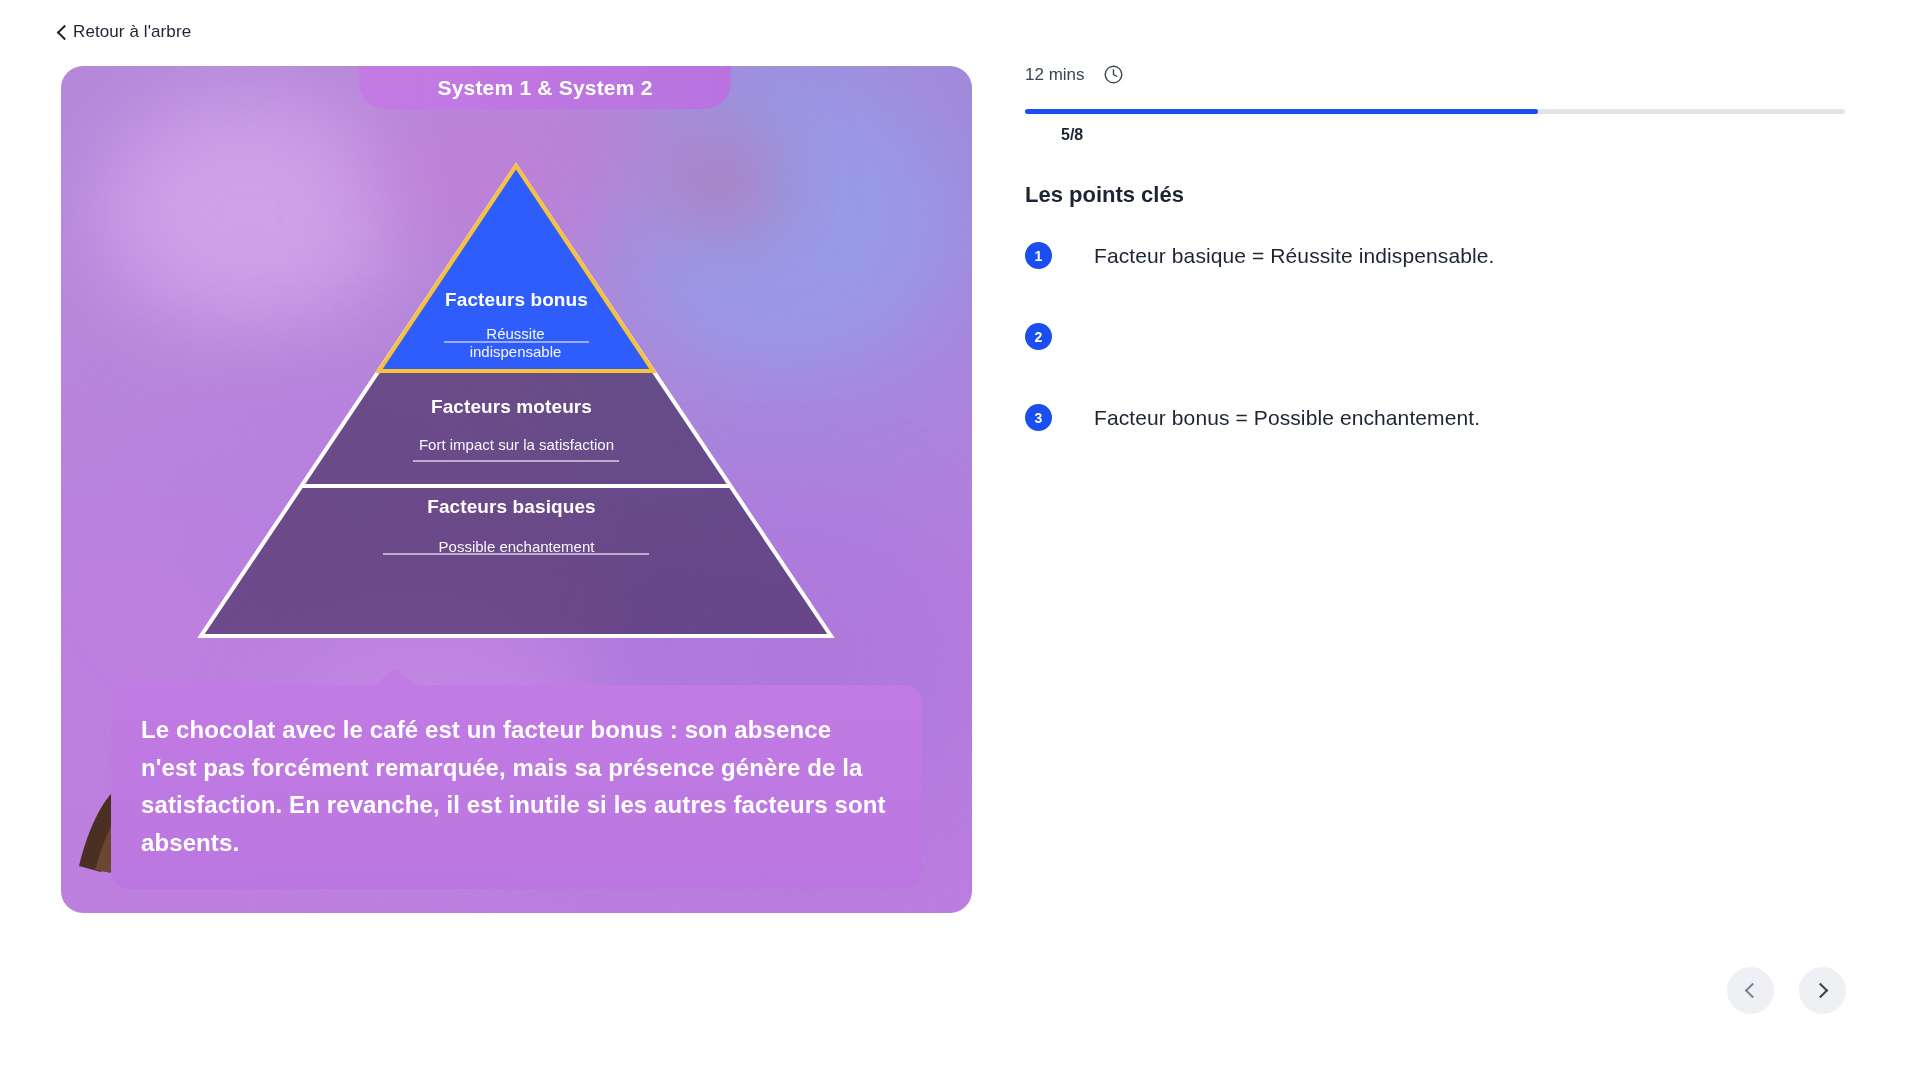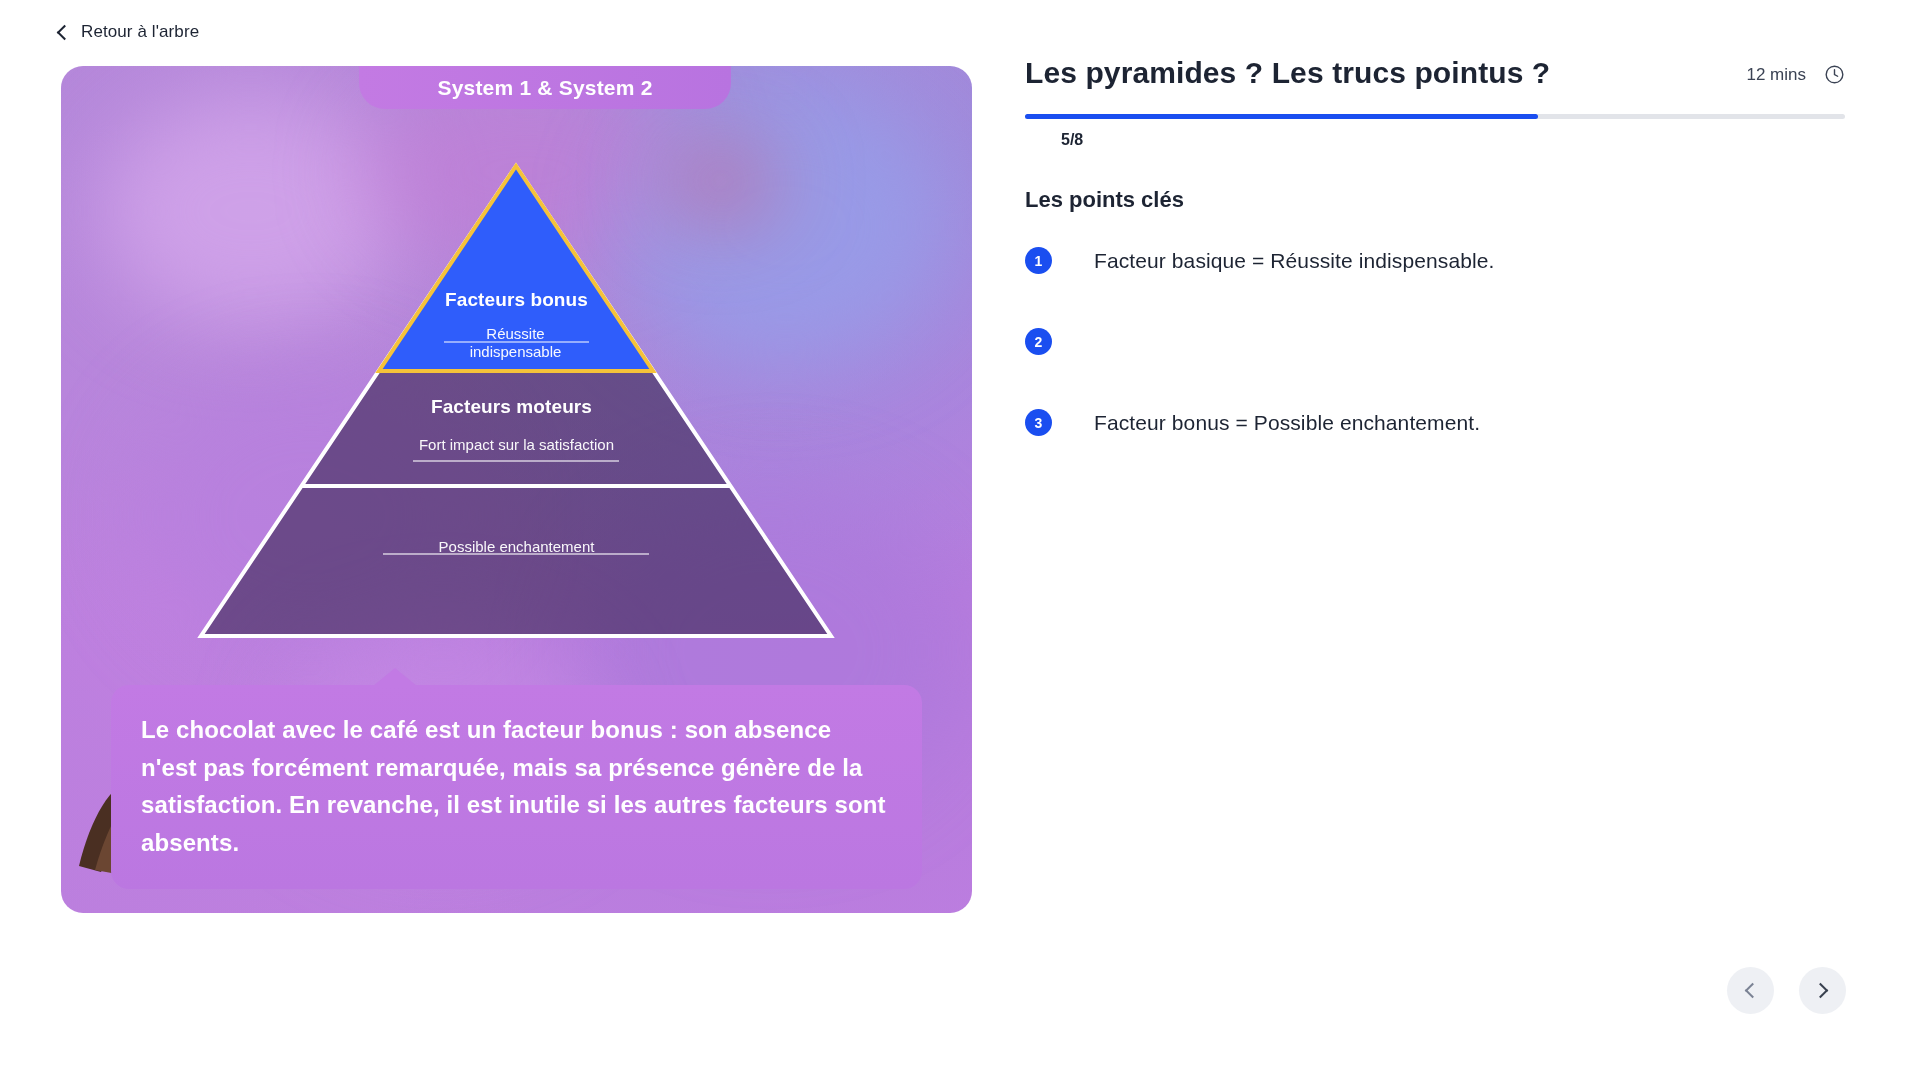--- a/index.html
+++ b/index.html
@@ -8,21 +8,21 @@
     width: 1920px; height: 1080px;
     background: #ffffff;
     font-family: "Liberation Sans", sans-serif;
     overflow: hidden;
   }
 
   
   .backbar {
     position: absolute;
     top: 22px; left: 55px;
-    display: flex; align-items: center; gap: 12px;
+    display: flex; align-items: center; gap: 4px;
     cursor: pointer;
   }
   .backbar .chev {
     width: 14px; height: 14px;
     position: relative;
   }
   .backbar .chev::before {
     content: "";
     position: absolute;
     left: 4px; top: 2px;
@@ -267,20 +267,21 @@
 
       <line x1="352" y1="305" x2="558" y2="305" stroke="rgba(255,255,255,0.55)" stroke-width="2"></line>
       <line x1="322" y1="398" x2="588" y2="398" stroke="rgba(255,255,255,0.55)" stroke-width="2"></line>
       <line x1="383" y1="186" x2="528" y2="186" stroke="rgba(255,255,255,0.5)" stroke-width="2"></line>
     </svg>
 
     <div class="pyr-label pyr-title lbl-bonus-t">Facteurs bonus</div>
     <div class="pyr-label pyr-sub lbl-bonus-s">Réussite<br>indispensable</div>
     <div class="pyr-label pyr-title lbl-mot-t">Facteurs moteurs</div>
     <div class="pyr-label pyr-sub lbl-mot-s">Fort impact sur la satisfaction</div>
+    <div class="pyr-label pyr-title lbl-bas-t">Facteurs basiques</div>
     <div class="pyr-label pyr-sub lbl-bas-s">Possible enchantement</div>
   </div>
 
   <svg class="owl" viewBox="0 0 400 230">
 
     <g>
       <path d="M8 210 C20 160 40 130 62 120 C58 150 46 190 30 216 Z" fill="#4a2f22"></path>
       <path d="M24 214 C38 164 58 132 82 122 C76 154 62 194 46 218 Z" fill="#6b4632"></path>
       <path d="M42 216 C56 168 78 138 100 128 C94 160 80 198 64 220 Z" fill="#8a5c40"></path>
     </g>
@@ -310,21 +311,20 @@
     <path d="M153 148 L171 160 L153 178 L139 160 Z" fill="#e98a3c"></path>
 
     <ellipse cx="152" cy="206" rx="56" ry="30" fill="#6e4a33"></ellipse>
   </svg>
 
   <div class="caption">Le chocolat avec le café est un facteur bonus : son absence n'est pas forcément remarquée, mais sa présence génère de la satisfaction. En revanche, il est inutile si les autres facteurs sont absents.</div>
 </div>
 
 <div class="right">
   <div class="right-head">
-    <div class="right-title">Les pyramides ? Les trucs pointus ?</div>
     <div class="duration">
       <span class="txt">12 mins</span>
       <svg class="clock" viewBox="0 0 24 24">
         <circle cx="12" cy="12" r="9.5" fill="none" stroke="#3b4354" stroke-width="1.6"></circle>
         <path d="M12 6.5 V12 L15.6 14" fill="none" stroke="#3b4354" stroke-width="1.6" stroke-linecap="round"></path>
       </svg>
     </div>
   </div>
 
   <div class="progress-track">

